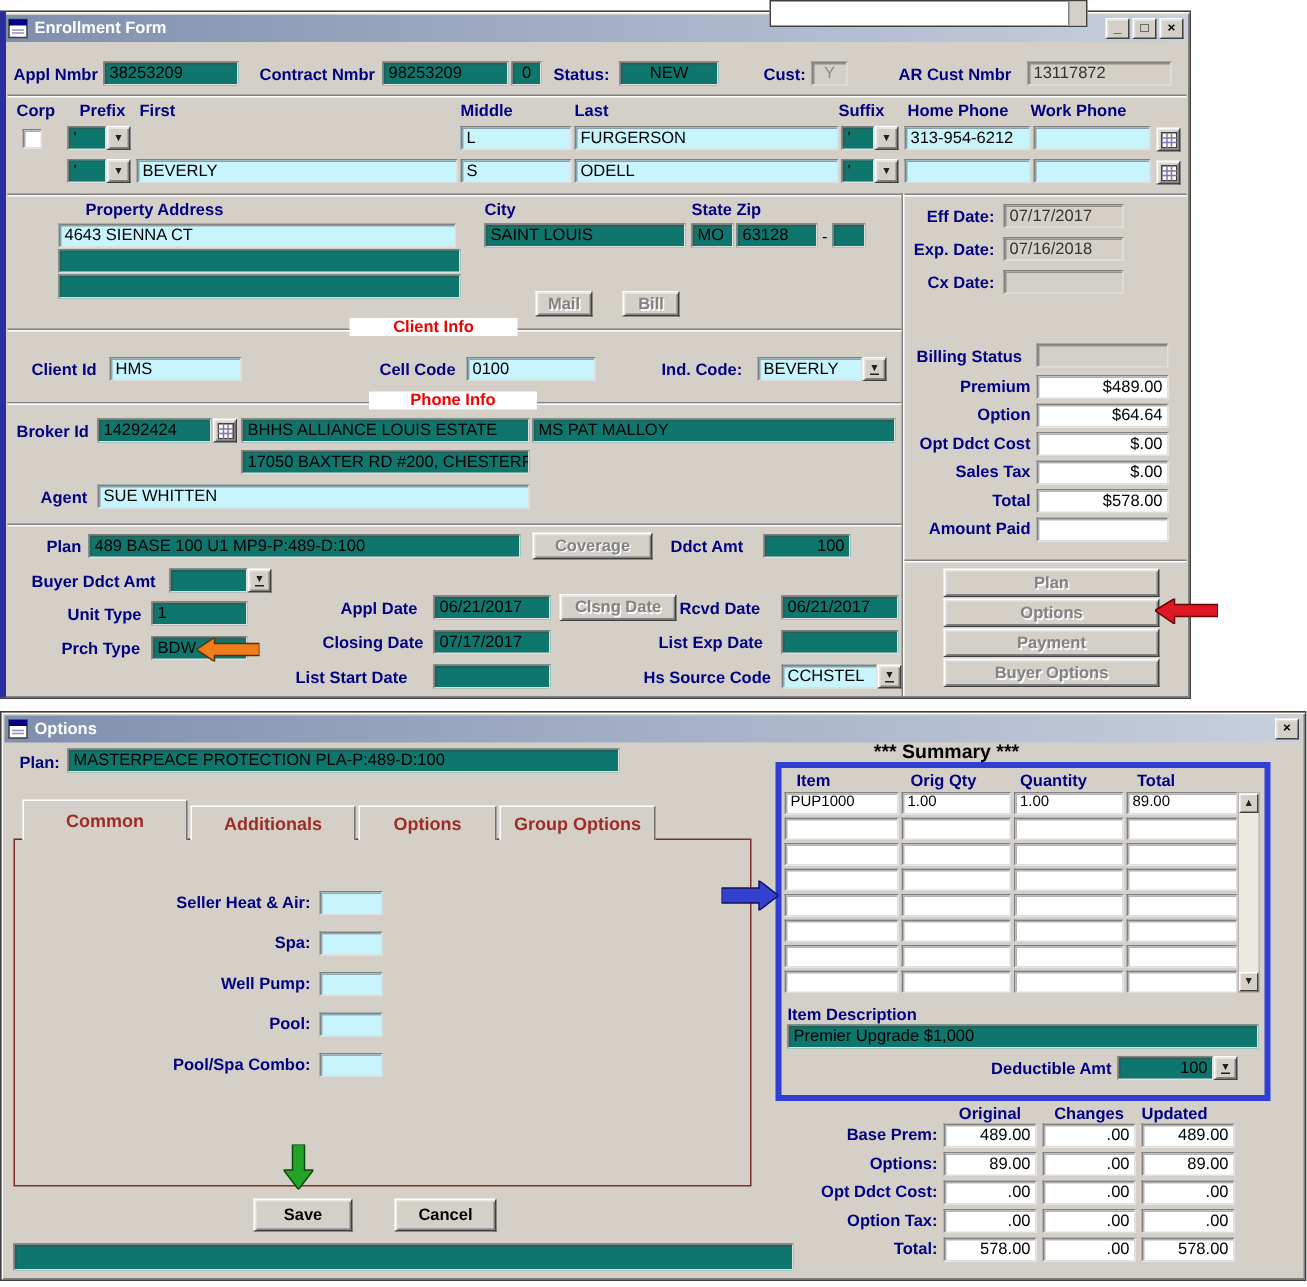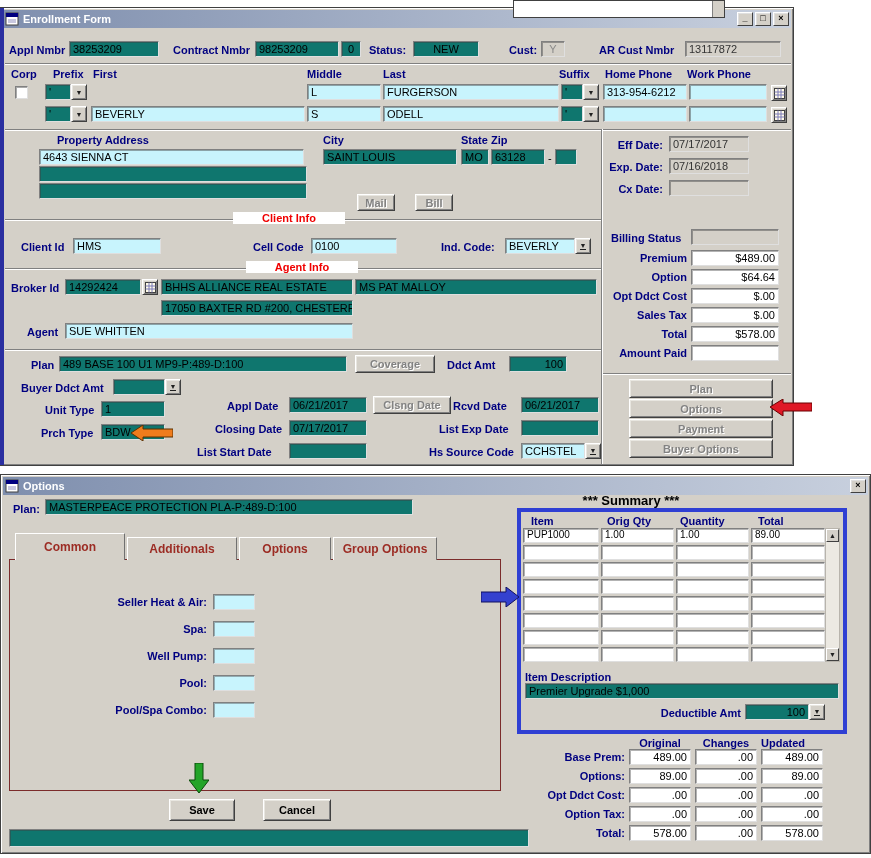--- a/index.html
+++ b/index.html
@@ -195,30 +195,30 @@
         <div class="tf">$.00</div>
       <div class="tl">Sales Tax</div>
         <div class="tf">$.00</div>
       <div class="tl">Total</div>
         <div class="tf">$578.00</div>
       <div class="tl">Amount Paid</div>
         <div class="tf"></div>
     </div>
 
     <div class="gvh" style="left:4px;top:260px;width:596px"></div>
-    <div class="sec" style="left:245px;top:253px;width:112px">Agent Info</div>
+    <div class="sec" style="left:245px;top:253px;width:112px">Phone Info</div>
     <div class="lb" style="left:10px;top:274px">Broker Id</div>
     <div class="f" style="left:64px;top:271px;width:76px">14292424</div>
     <div class="cbtn" style="left:141px;top:271px">
         <svg width="11" height="11">
           <rect x="0.5" y="0.5" width="10" height="10" fill="#fffbe8" stroke="#404040"></rect>
           <path d="M0.5 4 H10.5 M0.5 7 H10.5 M4 0.5 V10.5 M7 0.5 V10.5" stroke="#7a7ab8" fill="none"></path>
         </svg>
       </div>
-    <div class="f" style="left:160px;top:271px;width:192px">BHHS ALLIANCE REAL ESTATE</div>
+    <div class="f" style="left:160px;top:271px;width:192px">BHHS ALLIANCE LOUIS ESTATE</div>
     <div class="f" style="left:354px;top:271px;width:242px">MS PAT MALLOY</div>
     <div class="f" style="left:160px;top:292px;width:192px">17050 BAXTER RD #200, CHESTERFIELD, MO 630</div>
     <div class="lb" style="left:26px;top:318px">Agent</div>
     <div class="f cy" style="left:64px;top:315px;width:288px">SUE WHITTEN</div>
 
     <div class="gvh" style="left:4px;top:341px;width:596px"></div>
     <div class="lb" style="left:30px;top:351px">Plan</div>
     <div class="f" style="left:58px;top:348px;width:288px">489 BASE 100 U1 MP9-P:489-D:100</div>
     <div class="b dis" style="left:354px;top:347px;width:80px;height:18px">Coverage</div>
     <div class="lb" style="left:446px;top:351px">Ddct Amt</div>

